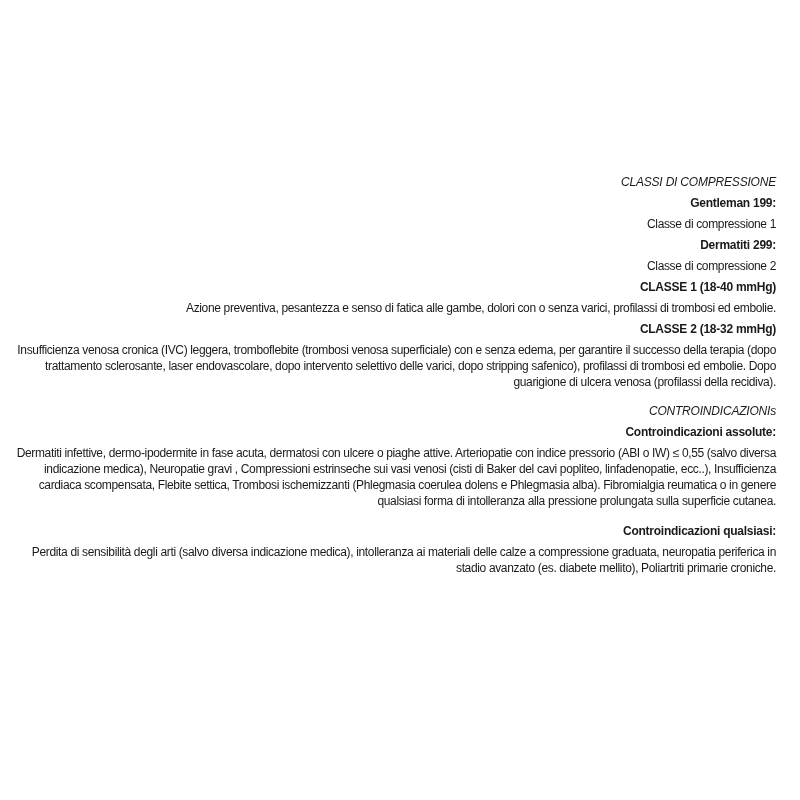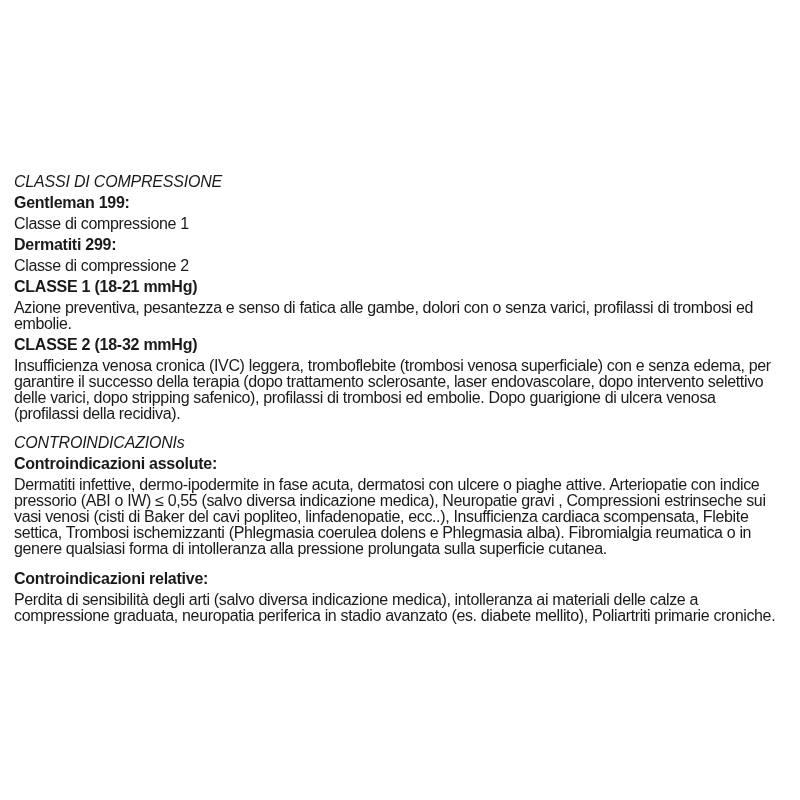--- a/index.html
+++ b/index.html
@@ -16,23 +16,24 @@
     color: #1a1a1a;
   }
   .doc {
     position: absolute;
     top: 174px;
     left: 14px;
     right: 24px;
   }
   .doc p {
     margin: 0 0 5px 0;
-    font-size: 16px;
+    font-size: 12px;
     line-height: 16px;
     letter-spacing: -0.35px;
+    text-align: right;
   }
   .sec-heading {
     font-style: italic;
     letter-spacing: -0.2px !important;
   }
   .gap-lg { margin-top: 17px !important; }
   .gap-md { margin-top: 13px !important; }
   .gap-rel { margin-top: 14px !important; }
   .block-label {
     font-weight: bold;
@@ -49,27 +50,27 @@
 
   <p class="sec-heading">CLASSI DI COMPRESSIONE</p>
 
   <p class="block-label">Gentleman 199:</p>
   <p class="block-text">Classe di compressione 1</p>
 
   <p class="block-label">Dermatiti 299:</p>
   <p class="block-text">Classe di compressione 2</p>
 
 
-  <p class="block-label">CLASSE 1 (18-21 mmHg)</p>
+  <p class="block-label">CLASSE 1 (18-40 mmHg)</p>
   <p class="block-text">Azione preventiva, pesantezza e senso di fatica alle gambe, dolori con o senza varici, profilassi di trombosi ed embolie.</p>
 
   <p class="block-label">CLASSE 2 (18-32 mmHg)</p>
   <p class="block-text">Insufficienza venosa cronica (IVC) leggera, tromboflebite (trombosi venosa superficiale) con e senza edema, per garantire il successo della terapia (dopo trattamento sclerosante, laser endovascolare, dopo intervento selettivo delle varici, dopo stripping safenico), profilassi di trombosi ed embolie. Dopo guarigione di ulcera venosa (profilassi della recidiva).</p>
 
   <p class="sec-heading gap-md">CONTROINDICAZIONIs</p>
 
   <p class="block-label">Controindicazioni assolute:</p>
   <p class="block-text">Dermatiti infettive, dermo-ipodermite in fase acuta, dermatosi con ulcere o piaghe attive. Arteriopatie con indice pressorio (ABI o IW) ≤ 0,55 (salvo diversa indicazione medica), Neuropatie gravi , Compressioni estrinseche sui vasi venosi (cisti di Baker del cavi popliteo, linfadenopatie, ecc..), Insufficienza cardiaca scompensata, Flebite settica, Trombosi ischemizzanti (Phlegmasia coerulea dolens e Phlegmasia alba). Fibromialgia reumatica o in genere qualsiasi forma di intolleranza alla pressione prolungata sulla superficie cutanea.</p>
 
-  <p class="block-label gap-rel">Controindicazioni relative:</p>
+  <p class="block-label gap-rel">Controindicazioni qualsiasi:</p>
   <p class="block-text">Perdita di sensibilità degli arti (salvo diversa indicazione medica), intolleranza ai materiali delle calze a compressione graduata, neuropatia periferica in stadio avanzato (es. diabete mellito), Poliartriti primarie croniche.</p>
 
 </div>
 
 </body></html>

